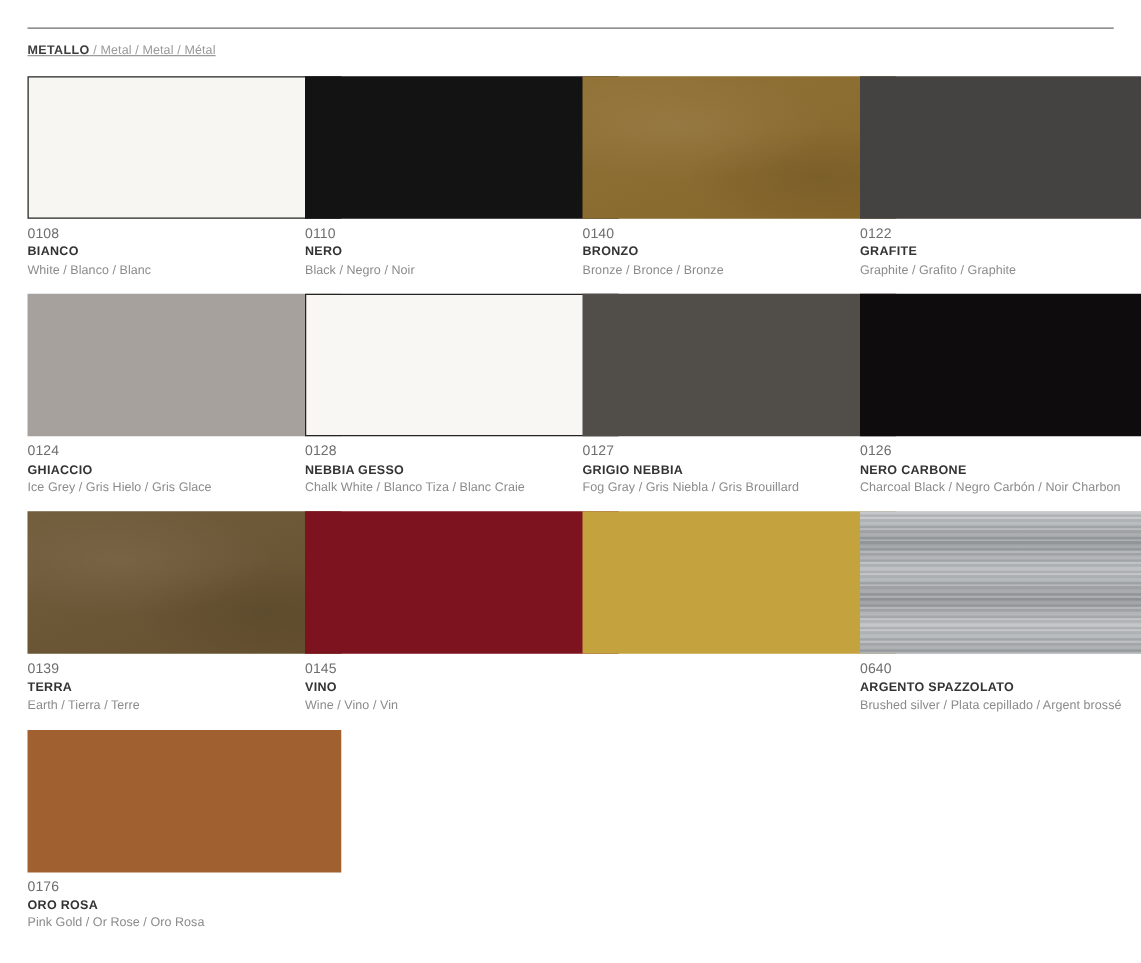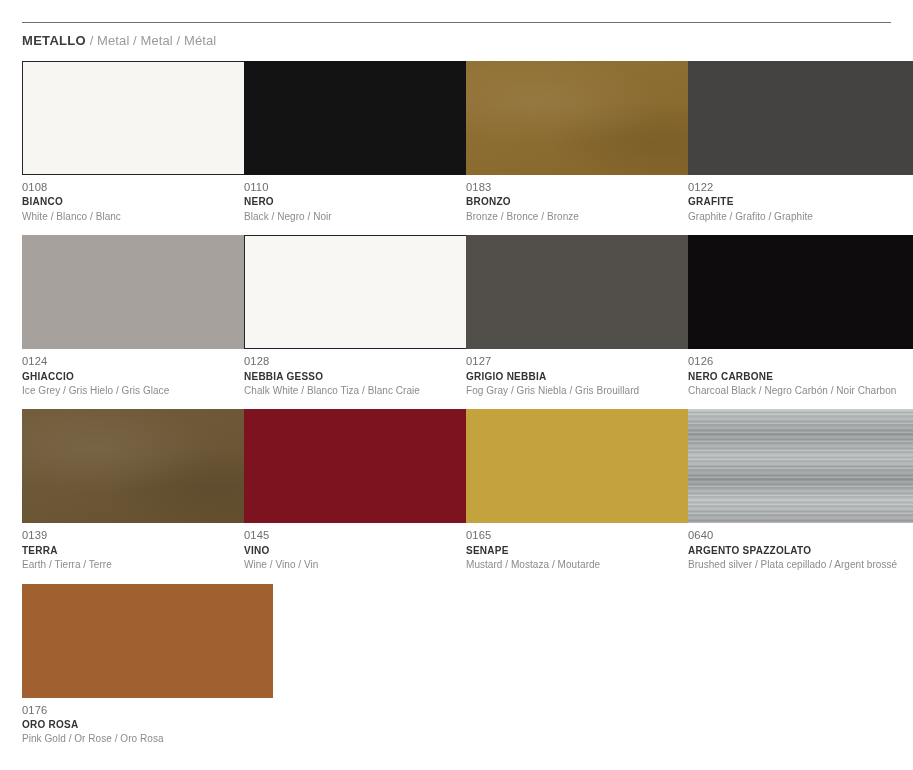--- a/index.html
+++ b/index.html
@@ -25,25 +25,26 @@
     position: absolute;
     left: 22px;
     right: 22px;
     top: 22px;
     height: 0;
     border-top: 1px solid #6e6e6e;
   }
   .section-title {
     margin: 0;
     padding-top: 34px;
-    font-size: 13px;
+    font-size: 10px;
     line-height: 14px;
     font-weight: normal;
     color: #9a9a9a;
     letter-spacing: 0.1px;
+    text-decoration: underline;
   }
   .section-title .it {
     font-weight: bold;
     color: #3d3d3d;
     letter-spacing: 0.3px;
   }
   .grid {
     margin-top: 13px;
     display: grid;
     grid-template-columns: repeat(4, 218px);
@@ -119,21 +120,21 @@
           <div class="code">0110</div>
           <div class="name">NERO</div>
           <div class="trans">Black / Negro / Noir</div>
         </div>
       </div>
       <div class="cell">
         <div class="swatch" style="background: rgb(141, 108, 45);">
           <div class="grain" style="background: radial-gradient(70% 55% at 30% 35%, rgba(255, 255, 255, 0.07), rgba(0, 0, 0, 0) 70%), radial-gradient(60% 50% at 75% 70%, rgba(0, 0, 0, 0.09), rgba(0, 0, 0, 0) 70%), linear-gradient(160deg, rgba(255, 255, 255, 0.05), rgba(0, 0, 0, 0.07));"></div>
         </div>
         <div class="labels">
-          <div class="code">0183</div>
+          <div class="code">0140</div>
           <div class="name">BRONZO</div>
           <div class="trans">Bronze / Bronce / Bronze</div>
         </div>
       </div>
       <div class="cell">
         <div class="swatch" style="background: rgb(68, 67, 66);"></div>
         <div class="labels">
           <div class="code">0122</div>
           <div class="name">GRAFITE</div>
           <div class="trans">Graphite / Grafito / Graphite</div>
@@ -184,25 +185,20 @@
       <div class="cell">
         <div class="swatch" style="background: rgb(125, 19, 31);"></div>
         <div class="labels">
           <div class="code">0145</div>
           <div class="name">VINO</div>
           <div class="trans">Wine / Vino / Vin</div>
         </div>
       </div>
       <div class="cell">
         <div class="swatch" style="background: rgb(196, 163, 63);"></div>
-        <div class="labels">
-          <div class="code">0165</div>
-          <div class="name">SENAPE</div>
-          <div class="trans">Mustard / Mostaza / Moutarde</div>
-        </div>
       </div>
       <div class="cell">
         <div class="swatch" style="background: rgb(168, 172, 174);">
           <div class="grain" style="background: repeating-linear-gradient(0deg, rgba(255, 255, 255, 0.2) 0px, rgba(255, 255, 255, 0.2) 1px, rgba(0, 0, 0, 0.07) 2px, rgba(0, 0, 0, 0.07) 3px, rgba(255, 255, 255, 0.1) 4px, rgba(255, 255, 255, 0.1) 6px, rgba(0, 0, 0, 0.04) 7px, rgba(0, 0, 0, 0.04) 9px), linear-gradient(rgba(255, 255, 255, 0.3) 0%, rgba(0, 0, 0, 0.1) 22%, rgba(255, 255, 255, 0.22) 42%, rgba(0, 0, 0, 0.12) 62%, rgba(255, 255, 255, 0.26) 80%, rgba(0, 0, 0, 0.06) 100%);"></div>
         </div>
         <div class="labels">
           <div class="code">0640</div>
           <div class="name">ARGENTO SPAZZOLATO</div>
           <div class="trans">Brushed silver / Plata cepillado / Argent brossé</div>
         </div>

